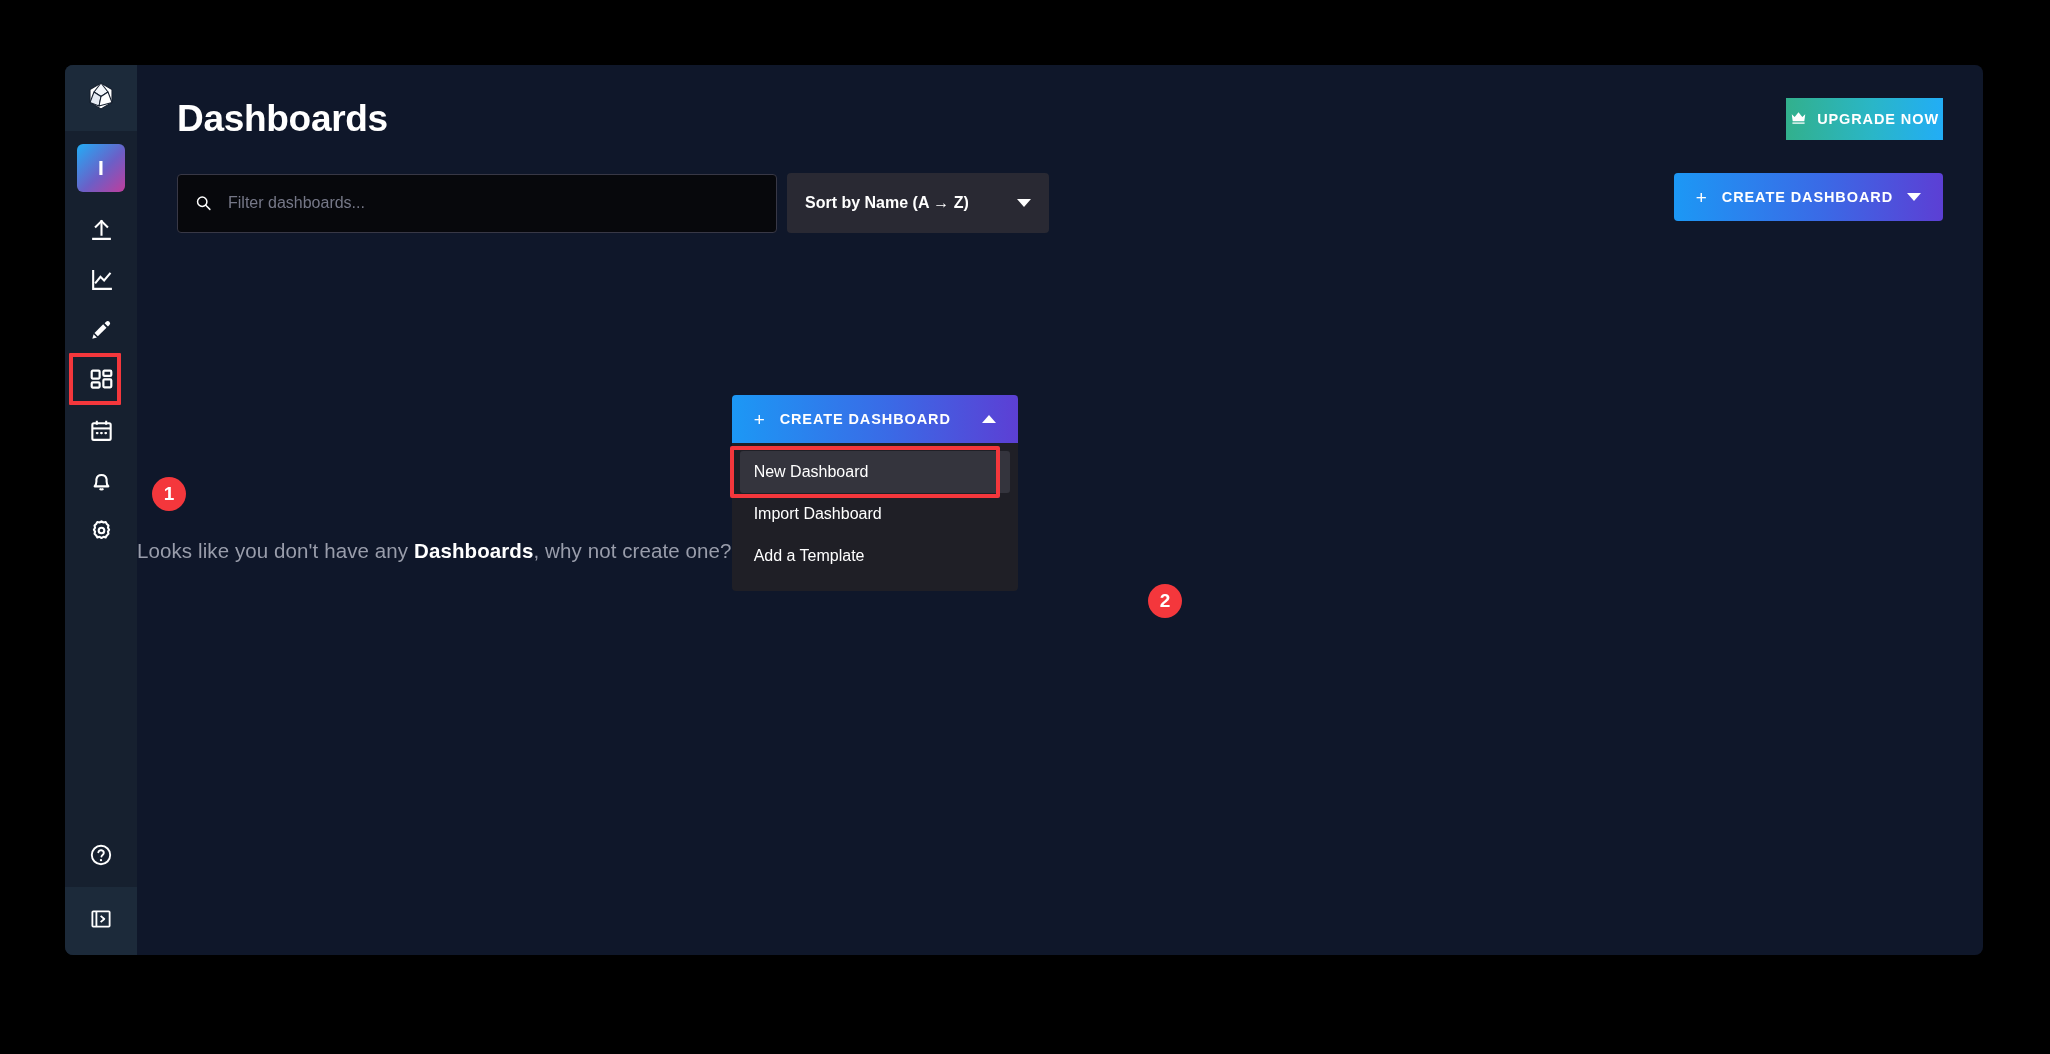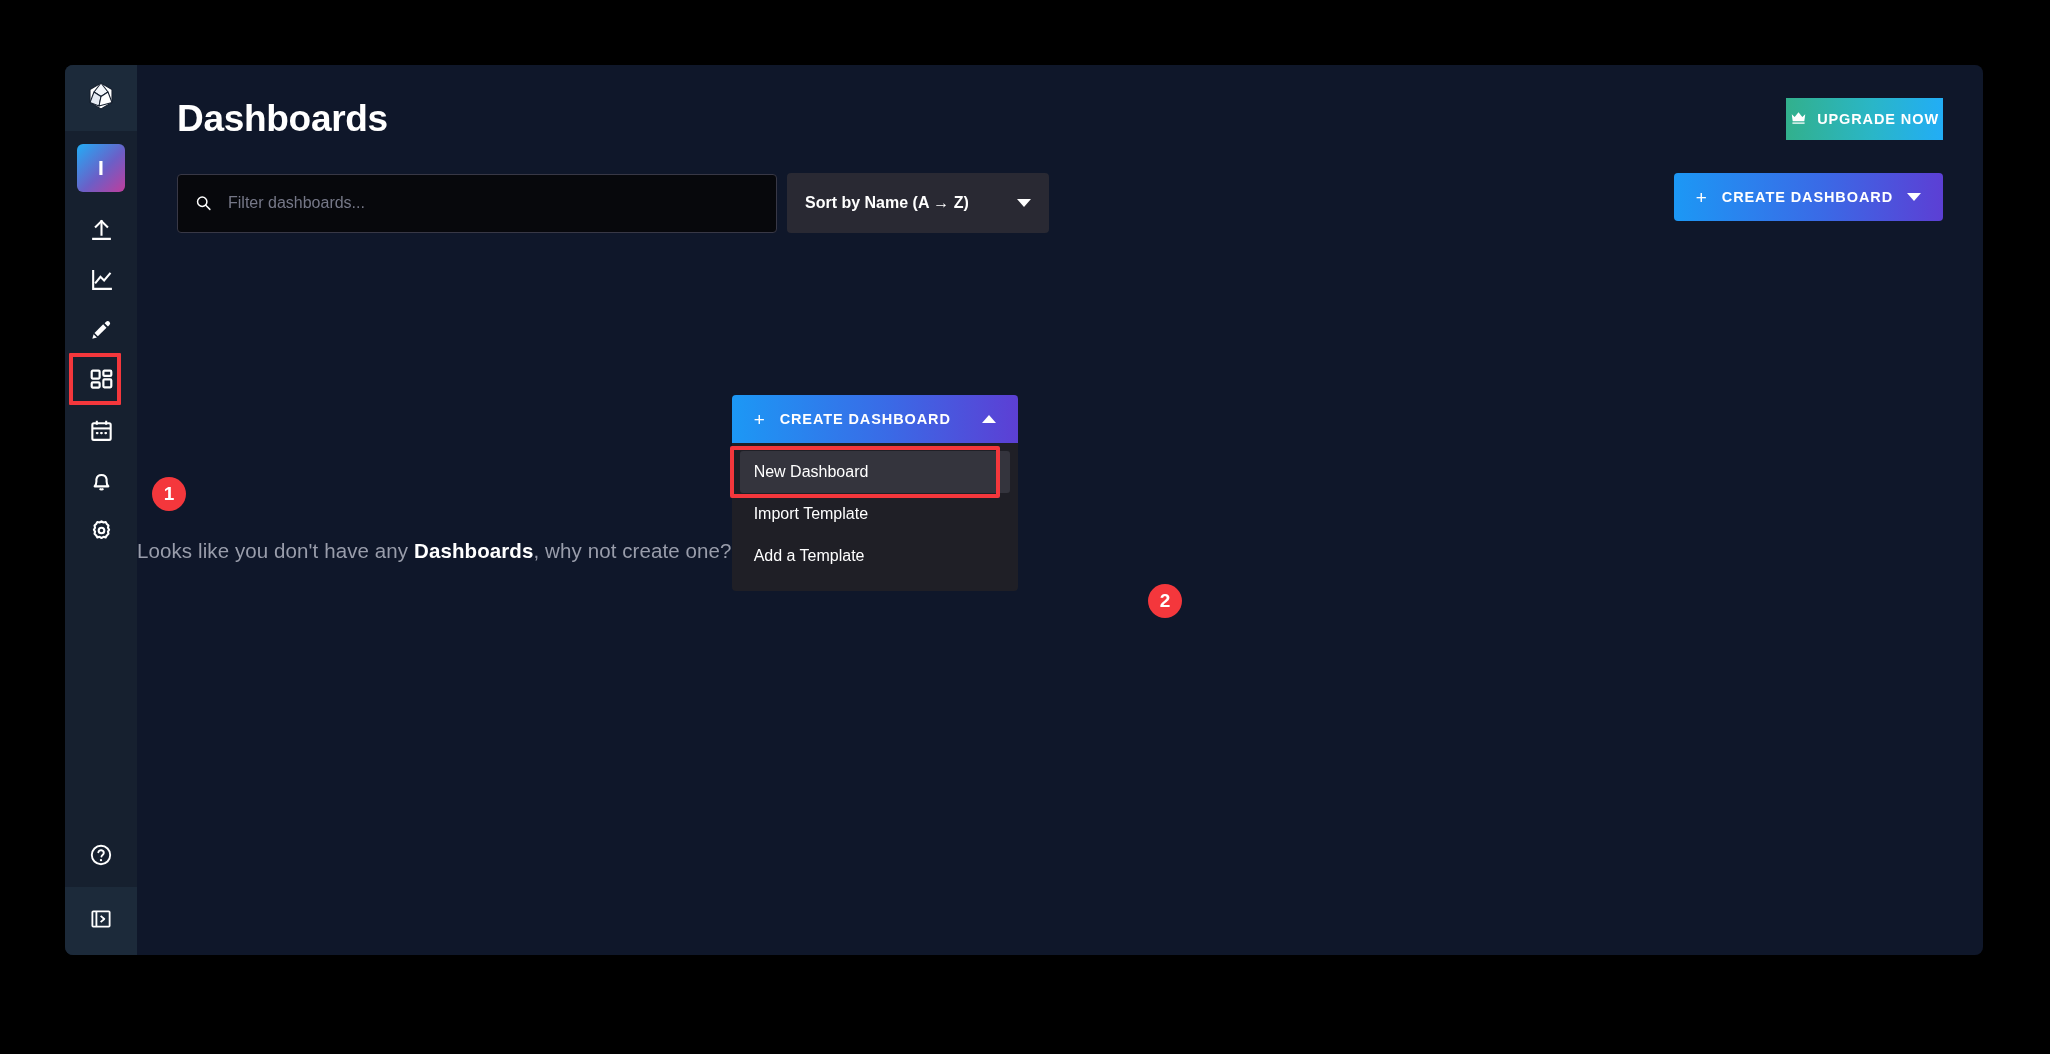--- a/index.html
+++ b/index.html
@@ -463,21 +463,21 @@
             <span>CREATE DASHBOARD</span>
           </span>
           <span class="caret up"></span>
         </button>
 
         <div id="create-menu">
           <div class="menu-item hovered annotated">
             <span>New Dashboard</span>
           </div>
           <div class="menu-item">
-            <span>Import Template</span>
+            <span>Import Dashboard</span>
           </div>
           <div class="menu-item">
             <span>Add a Template</span>
           </div>
         </div>
       </div>
     </div>
 
   </section>
 </div>

